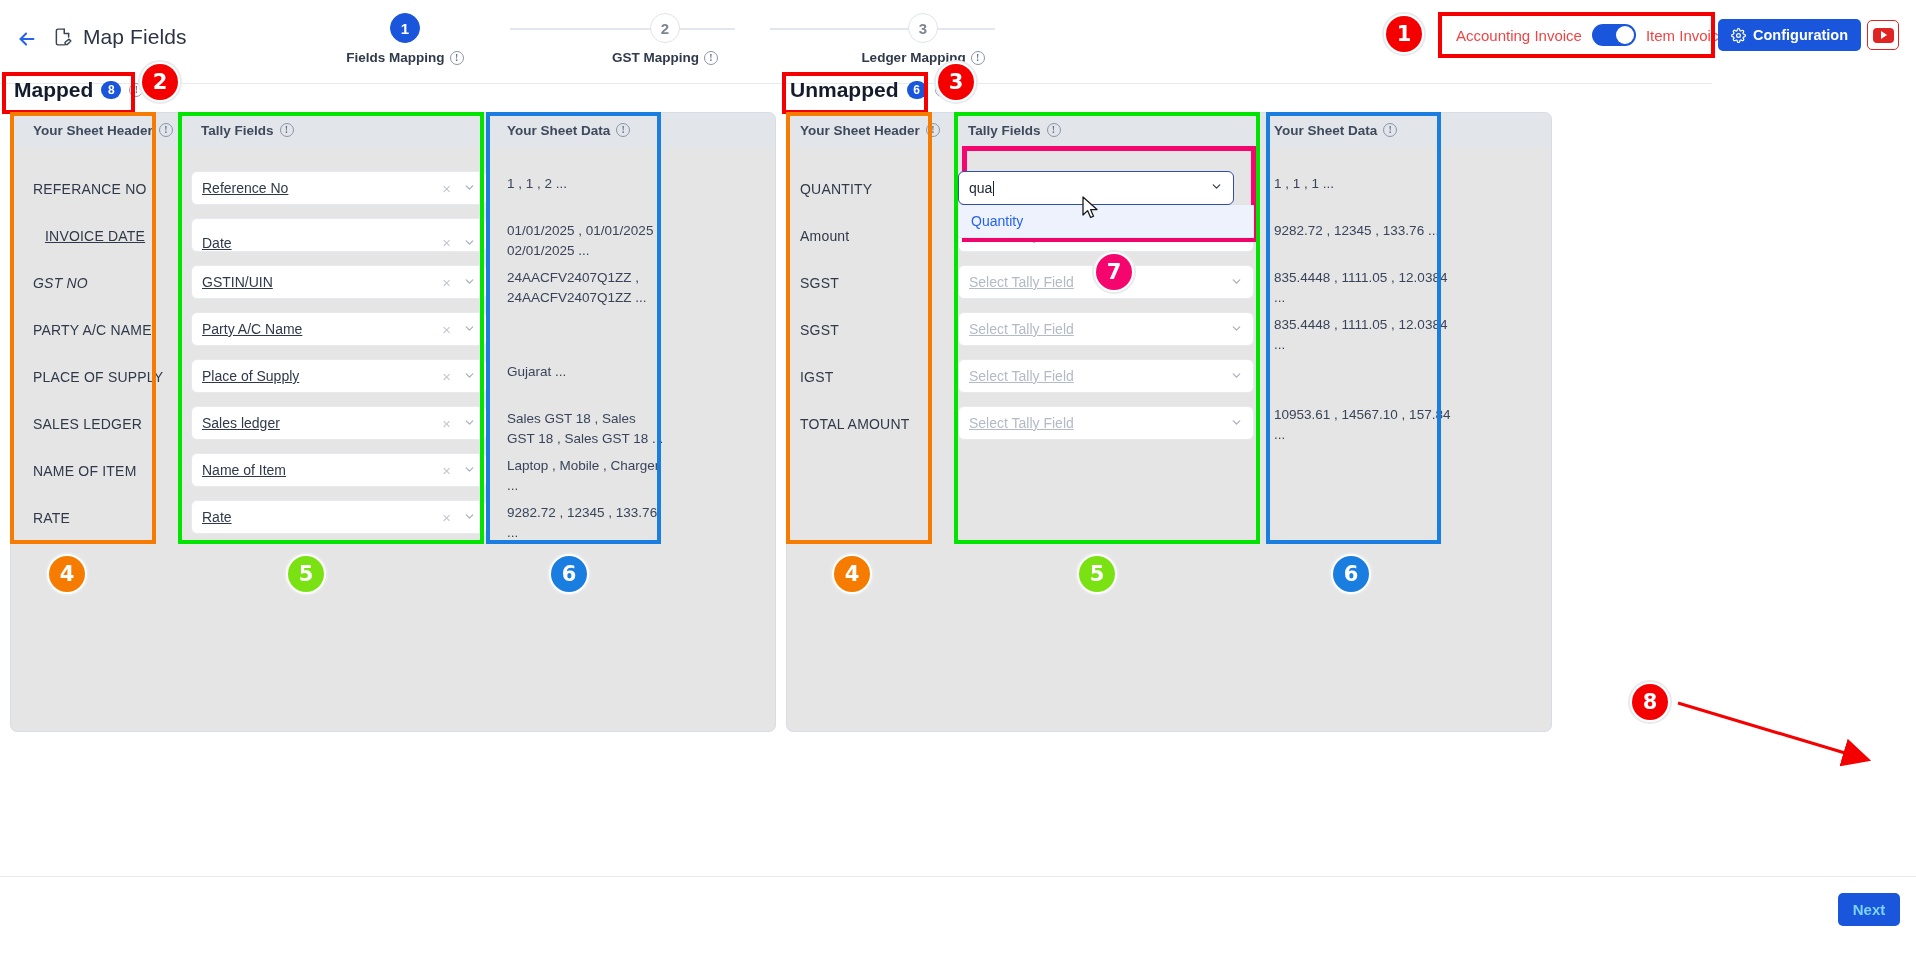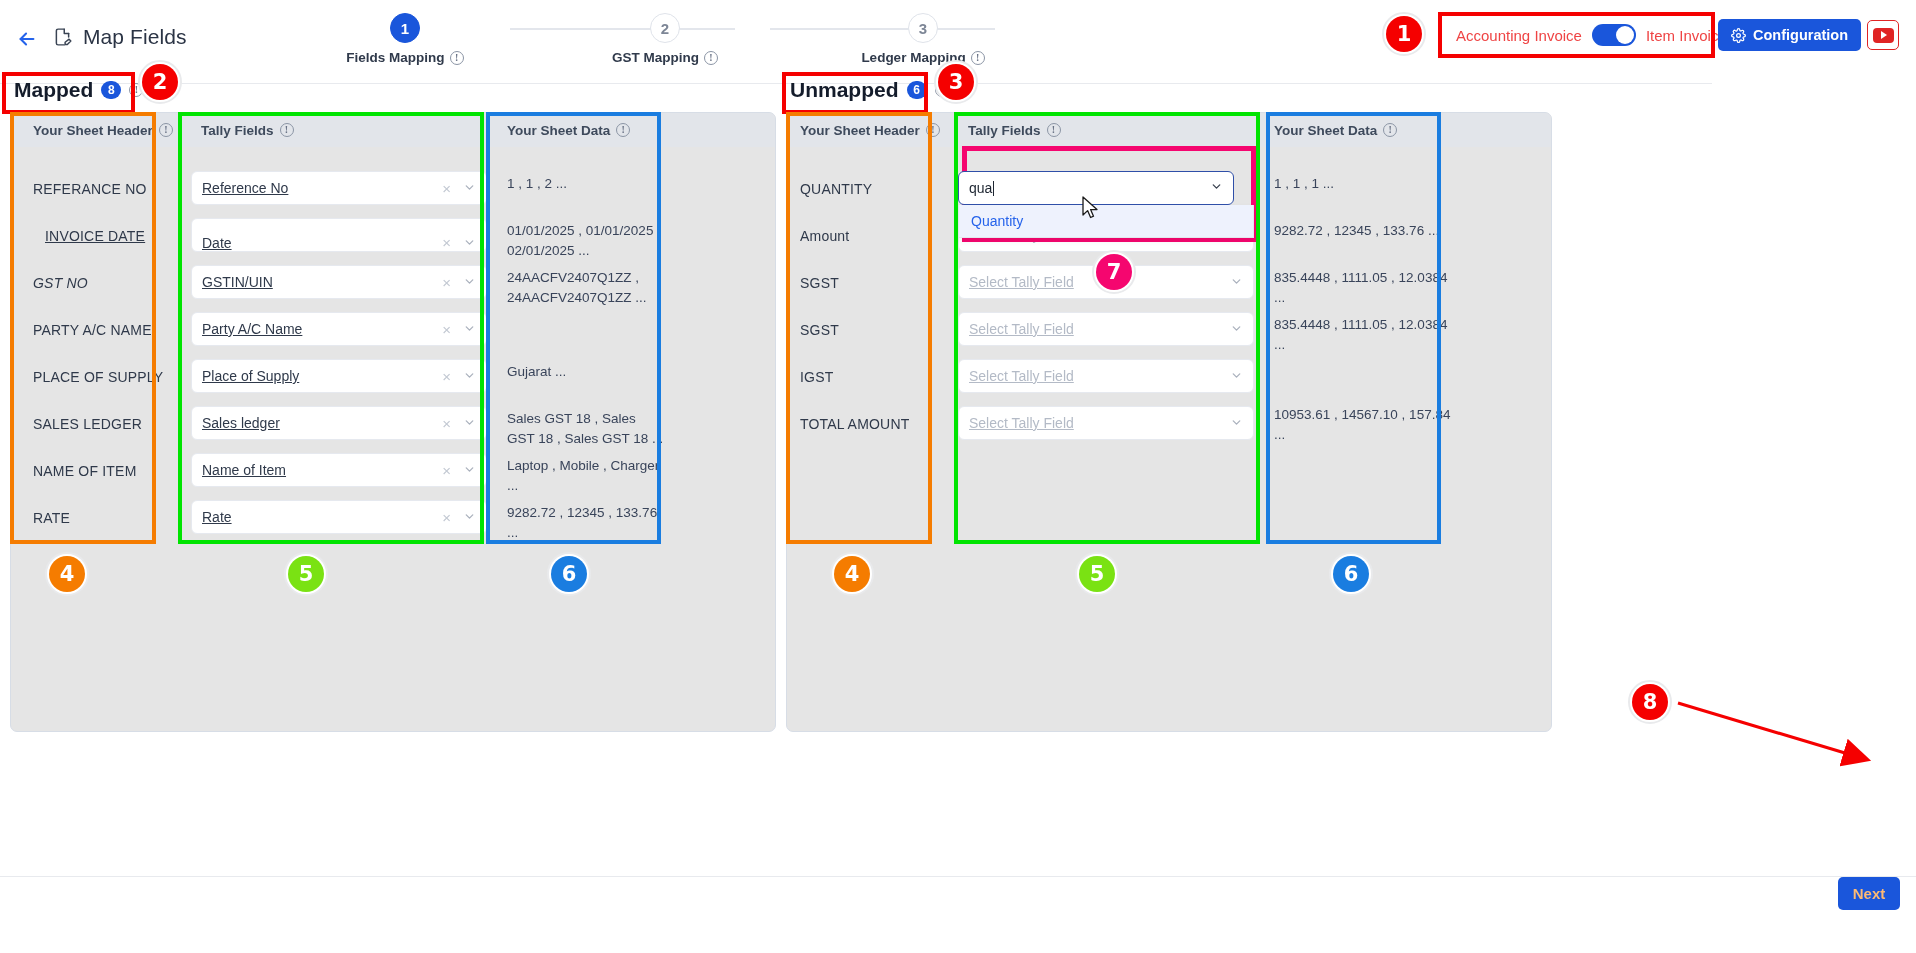--- a/index.html
+++ b/index.html
@@ -162,22 +162,22 @@
     height: 32px; display: flex; align-items: center; padding: 0 12px;
     font-size: 14px; color: #2563eb; background: #eef2fd; cursor: pointer;
   }
 
   
   .footer {
     position: absolute; left: 0; top: 876px; width: 1916px; height: 77px;
     background: #fff; border-top: 1px solid #e8eaee;
   }
   .next-btn {
-    position: absolute; left: 1838px; top: 0; width: 62px; height: 33px;
-    background: #1a56db; color: #fdba74; border-radius: 5px;
+    position: absolute; left: 1838px; top: 16px; width: 62px; height: 33px;
+    background: #1a56db; color: #7dd3fc; border-radius: 5px;
     display: flex; align-items: center; justify-content: center;
     font-size: 15px; font-weight: 700; cursor: pointer;
   }
 
   
   .anno-box { position: absolute; pointer-events: none; }
   .anno-badge {
     position: absolute; width: 44px; height: 44px; border-radius: 50%;
     border: 2px solid #e9eaec; background: #fff;
     display: flex; align-items: center; justify-content: center;

